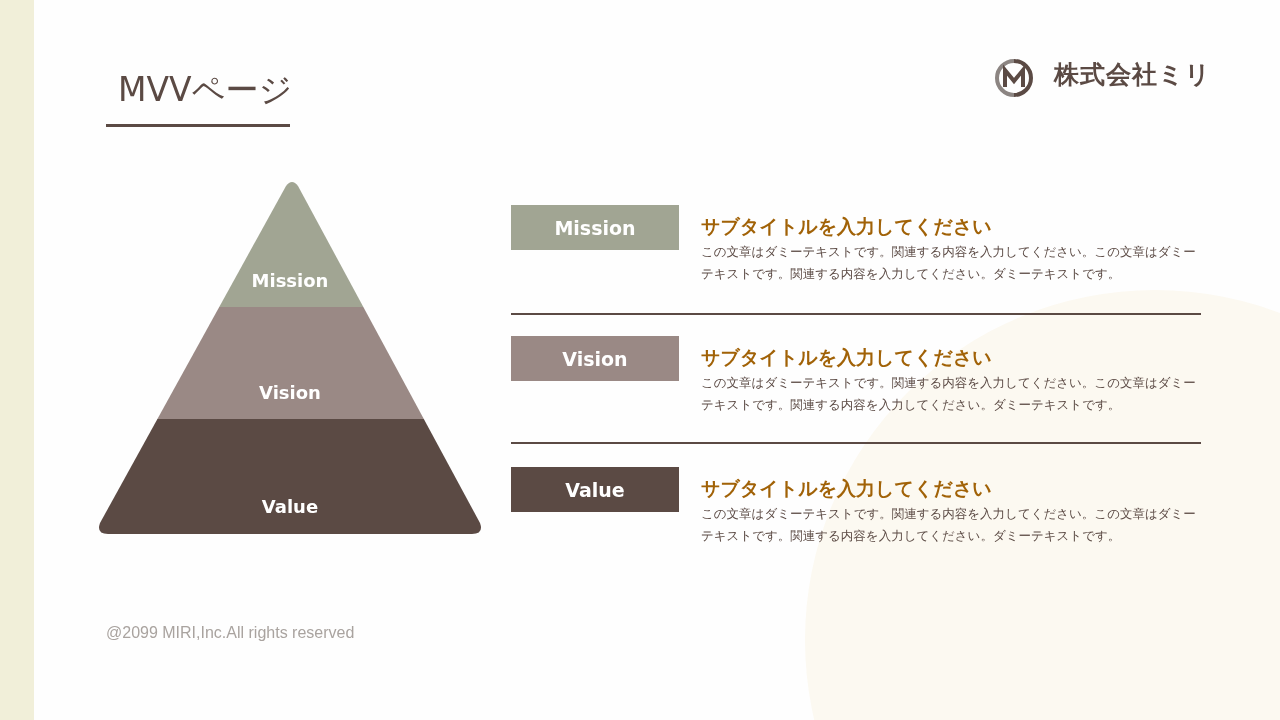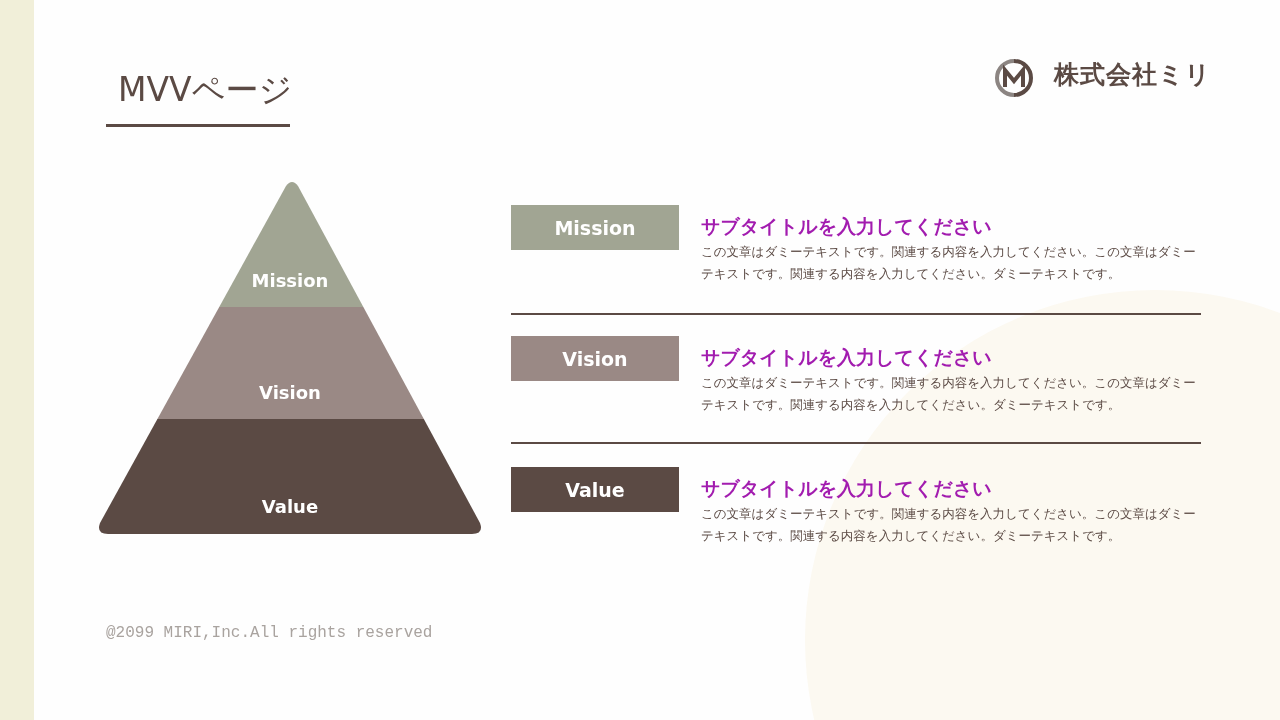--- a/index.html
+++ b/index.html
@@ -15,25 +15,25 @@
   .page-title { font-size: 33px; font-weight: 500; color: #5b4a44; letter-spacing: 0px; line-height: 44px; margin: 12px; }
   .title-underline { width: 184px; height: 3px; background: #5b4a44; margin-top: 4px; }
   .logo { position: absolute; left: 994px; top: 58px; display: flex; gap: 20px; }
   .logo-name { font-size: 25px; font-weight: bold; color: #5b4a44; letter-spacing: 1px; }
 
   .pyramid { position: absolute; left: 98px; top: 182px; width: 384px; height: 352px; }
   .pyr-label { position: absolute; width: 384px; text-align: center; font-size: 18px; font-weight: 600; color: #ffffff; left: 0; }
 
   .row { position: absolute; left: 511px; width: 690px; }
   .tag { position: absolute; left: 0; top: 0; width: 168px; height: 45px; display: flex; align-items: center; justify-content: center; color: #ffffff; font-size: 19px; font-weight: bold; }
-  .subtitle { position: absolute; left: 190px; top: 9px; font-size: 19px; font-weight: bold; color: #a21caf; white-space: nowrap; }
+  .subtitle { position: absolute; left: 190px; top: 9px; font-size: 19px; font-weight: bold; color: #a16207; white-space: nowrap; }
   .desc { position: absolute; left: 190px; top: 36px; width: 500px; font-size: 12.5px; line-height: 22px; color: #5b4a44; }
   .divider { position: absolute; left: 511px; width: 690px; height: 2px; background: #5b4a44; }
 
-  .footer { position: absolute; left: 106px; top: 624px; font-size: 16px; color: #a9a39f; font-family: Liberation Mono, monospace; }
+  .footer { position: absolute; left: 106px; top: 624px; font-size: 16px; color: #a9a39f; font-family: Liberation Sans, sans-serif; }
 </style>
 </head>
 <body>
 
 <div class="left-bar"></div>
 <div class="bg-circle"></div>
 
 <div class="title-wrap">
   <h1 class="page-title">MVVページ</h1>
   <div class="title-underline"></div>

